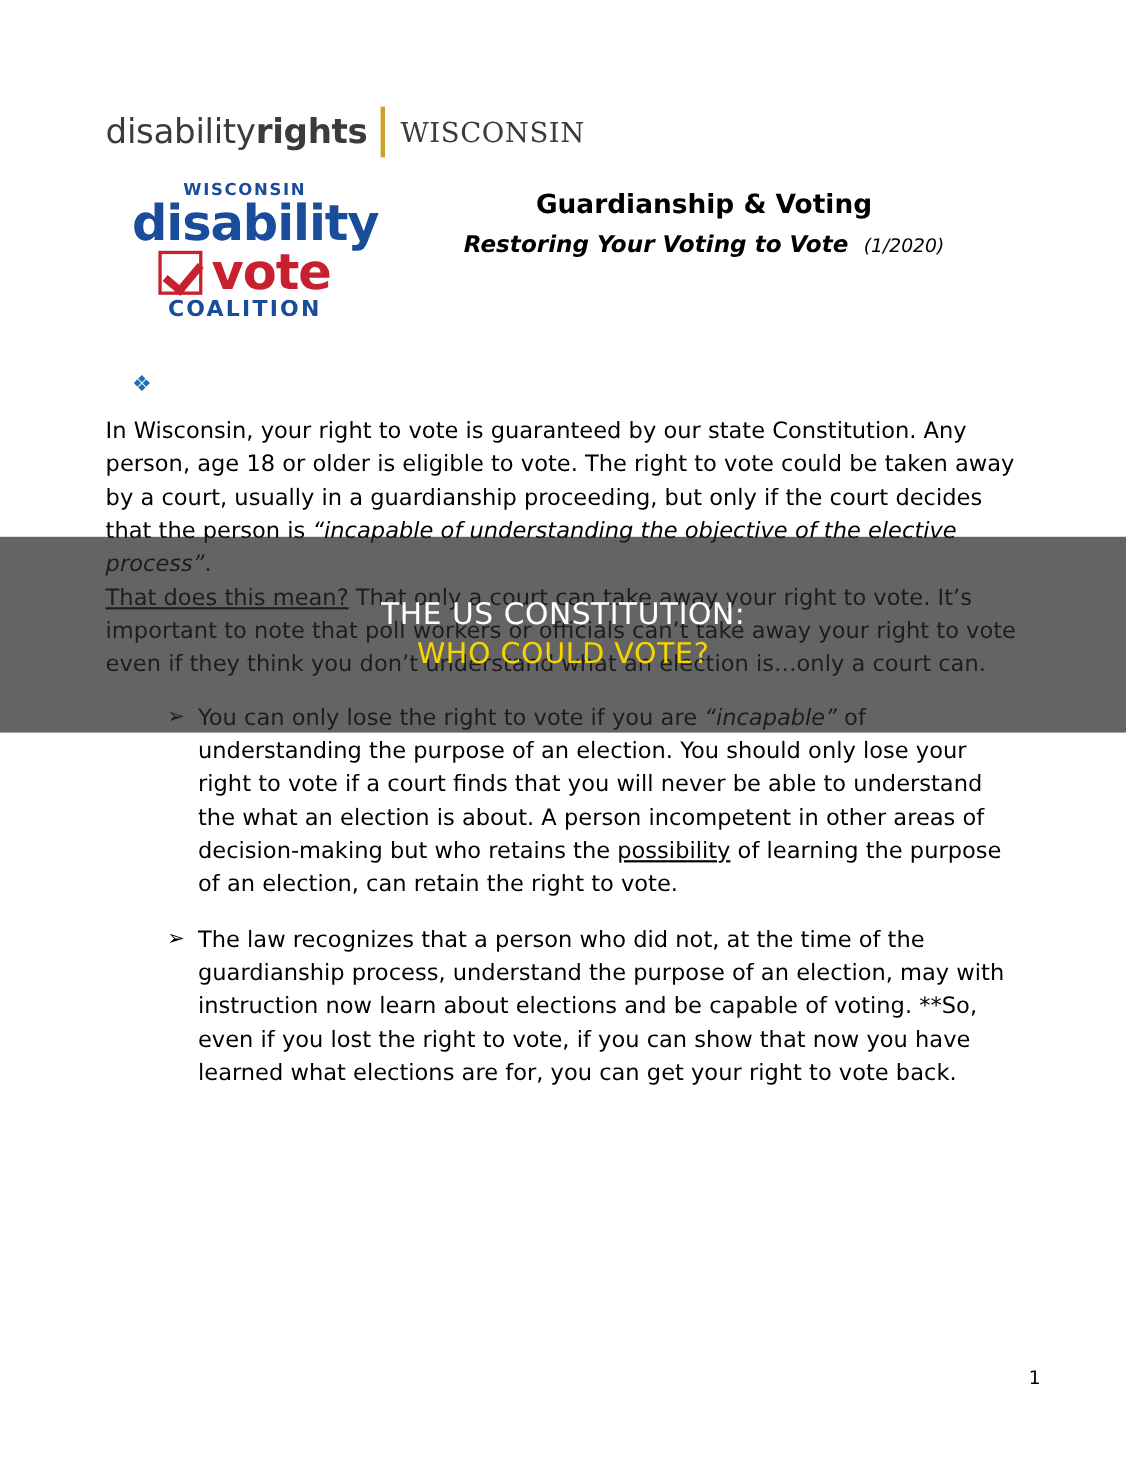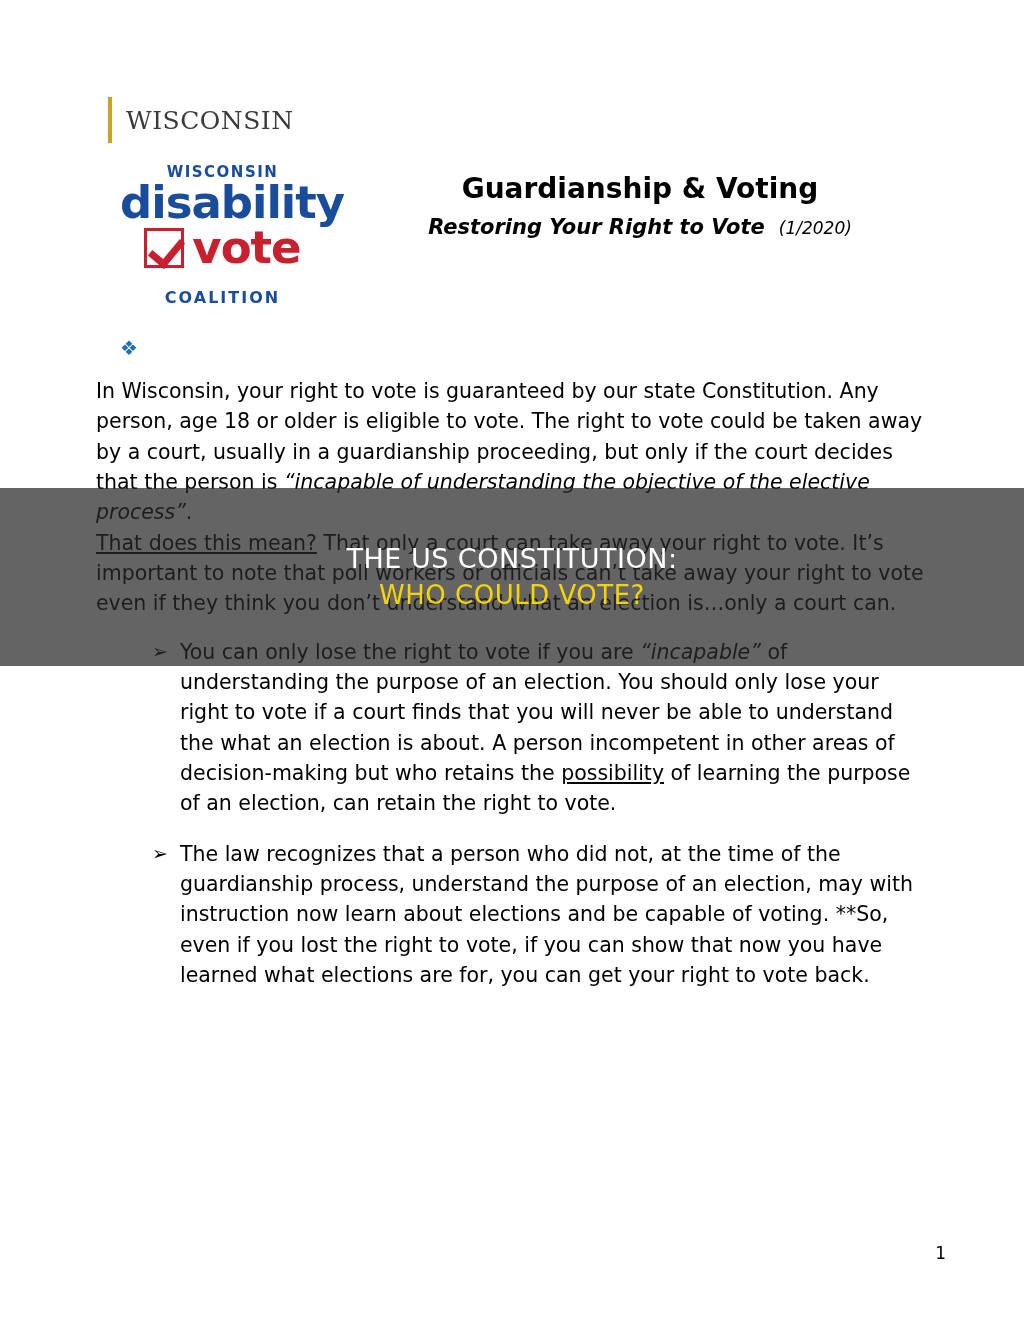--- a/index.html
+++ b/index.html
@@ -102,36 +102,36 @@
     transform: rotate(40deg);
   }
   .coalition .c-vote {
     font-size: 45px;
     font-weight: 700;
     color: #c8202e;
     letter-spacing: -1px;
     line-height: 0.95;
   }
   .coalition .c-coalition {
-    font-size: 16px;
+    font-size: 20px;
     font-weight: 700;
     color: #1a4c9c;
     letter-spacing: 2px;
-    margin-top: 20px;
+    margin-top: 0;
   }
 
   
   .title-block {
     position: absolute;
     left: 360px;
     top: 172px;
     width: 560px;
   }
   .doc-title {
-    font-size: 28px;
+    font-size: 24px;
     font-weight: 700;
     color: #000;
     margin: 0 0 10px 0;
     text-align: center;
   }
   .doc-subtitle-row {
     text-align: center;
     white-space: nowrap;
   }
   .doc-subtitle {
@@ -234,38 +234,41 @@
     text-align: center;
     line-height: 1.35;
   }
 </style>
 </head>
 <body>
 
 <div class="page">
 
   <div class="drw-logo">
+    <div class="drw-text">
+      <span class="light">disability</span><span class="bold">rights</span>
+    </div>
     <div class="divider"></div>
     <div class="drw-wis">WISCONSIN</div>
   </div>
 
   <div class="coalition">
     <div class="c-wis">WISCONSIN</div>
     <div class="c-dis">disability</div>
     <div class="c-vote-row">
       <span class="c-check"></span>
       <span class="c-vote">vote</span>
     </div>
     <div class="c-coalition">COALITION</div>
   </div>
 
   <div class="title-block">
     <div class="doc-title">Guardianship &amp; Voting</div>
     <div class="doc-subtitle-row">
-      <span class="doc-subtitle">Restoring Your Right to Vote</span><span class="doc-date">(1/2020)</span>
+      <span class="doc-subtitle">Restoring Your Voting to Vote</span><span class="doc-date">(1/2020)</span>
     </div>
   </div>
 
   <div class="content">
 
     <div class="section-heading">
       <span class="bullet-glyph">❖</span>
     </div>
 
     <p class="body"><span>In Wisconsin, your right to vote is guaranteed by our state Constitution. Any person, age 18 or older is eligible to vote.  The right to vote could be taken away by a court, usually in a guardianship proceeding, but only if the court decides that the person is </span><span class="i">“incapable of understanding the objective of the elective process”</span><span>.</span></p>

